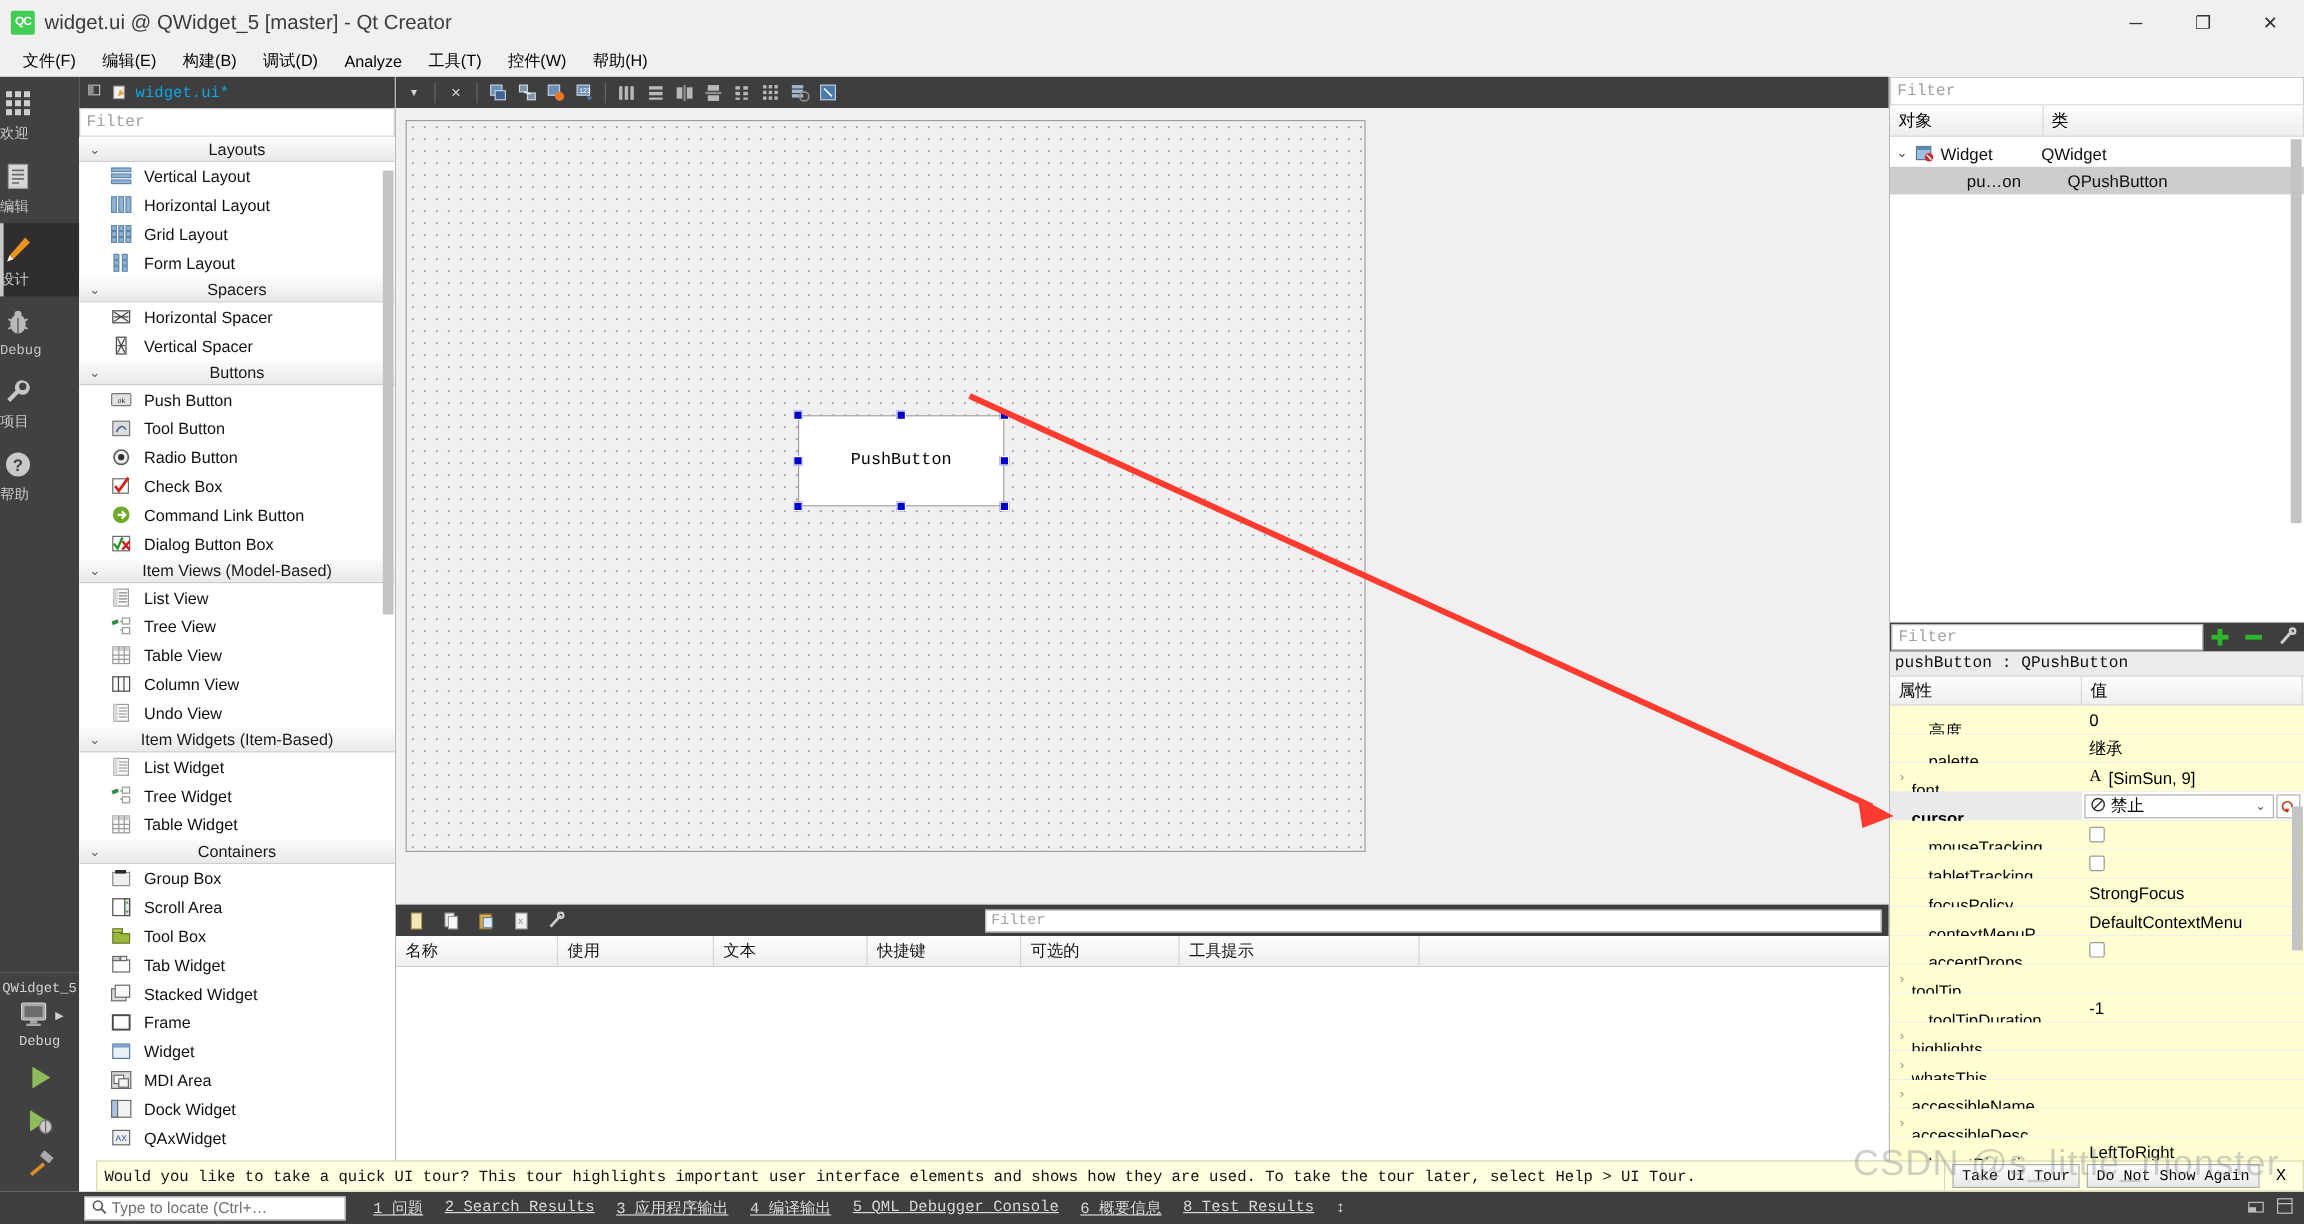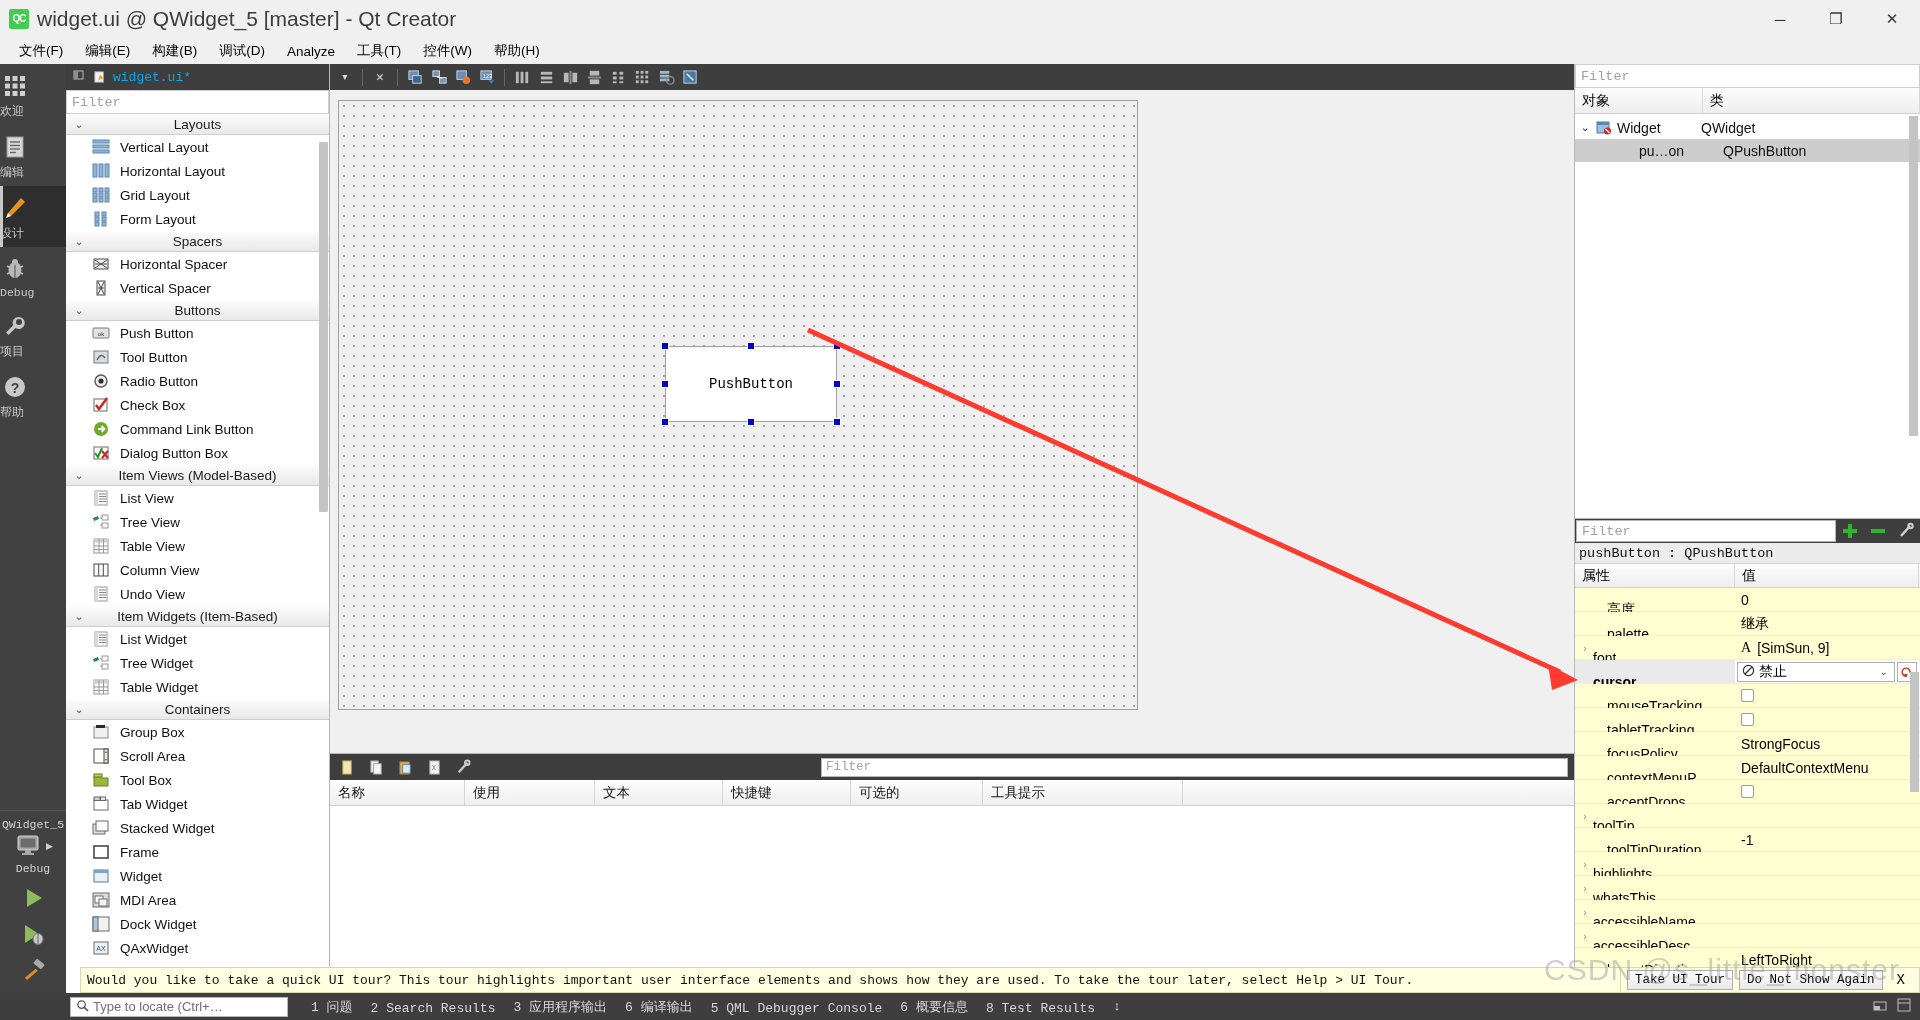--- a/index.html
+++ b/index.html
@@ -15,21 +15,21 @@
   
   .titlebar {
     height: 38px; background: #f0f0f0; display: flex; align-items: center;
     flex: 0 0 38px; border-bottom: 0px solid #ddd;
   }
   .titlebar .logo {
     width: 20px; height: 20px; margin: 0 8px 0 9px; background: #41cd52;
     color: #fff; font-size: 10px; font-weight: bold; line-height: 20px;
     text-align: center; border-radius: 2px; letter-spacing: -1px;
   }
-  .titlebar .ttl { color: #3c3c3c; font-size: 21px; }
+  .titlebar .ttl { color: #3c3c3c; font-size: 17px; }
   .titlebar .winbtns { margin-left: auto; display: flex; height: 38px; }
   .titlebar .winbtn {
     width: 56px; height: 38px; display: flex; align-items: center; justify-content: center;
     color: #333; font-size: 15px;
   }
 
   
   .menubar {
     height: 26px; flex: 0 0 26px; display: flex; align-items: center;
     background: #f0f0f0; padding-left: 8px; font-size: 13.5px; color: #000;
@@ -1104,25 +1104,25 @@
   <div class="statusbar">
     <div class="locatebox">
       <span>
         <svg width="13" height="13" viewBox="0 0 14 14">
             <circle cx="6" cy="6" r="4" fill="none" stroke="#555" stroke-width="1.4"></circle>
             <line x1="9" y1="9" x2="13" y2="13" stroke="#555" stroke-width="1.6"></line>
           </svg>
       </span>
       <span>Type to locate (Ctrl+…</span>
     </div>
-    <div id="sbitems" style="display:flex;align-items:flex-end;">
+    <div id="sbitems" style="display:flex;align-items:flex-start;text-decoration:underline;">
         <span class="sbitem">1 问题</span>
         <span class="sbitem">2 Search Results</span>
         <span class="sbitem">3 应用程序输出</span>
-        <span class="sbitem">6 编译输出</span>
+        <span class="sbitem">4 编译输出</span>
         <span class="sbitem">5 QML Debugger Console</span>
         <span class="sbitem">6 概要信息</span>
         <span class="sbitem">8 Test Results</span>
       </div>
     <span class="sbitem">↕</span>
     <div class="sbright">
       <span>
         <svg width="16" height="16" viewBox="0 0 16 16">
             <rect x="2" y="5" width="12" height="8" fill="none" stroke="#bdbdbd"></rect>
             <rect x="2" y="9" width="6" height="4" fill="#bdbdbd"></rect>

